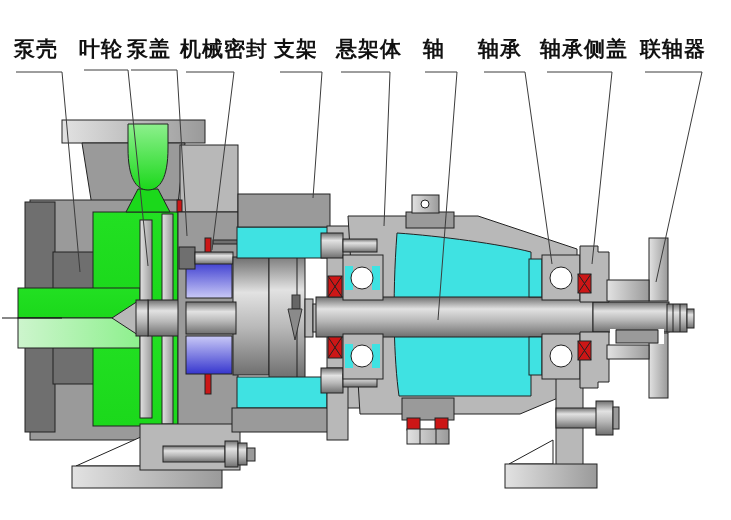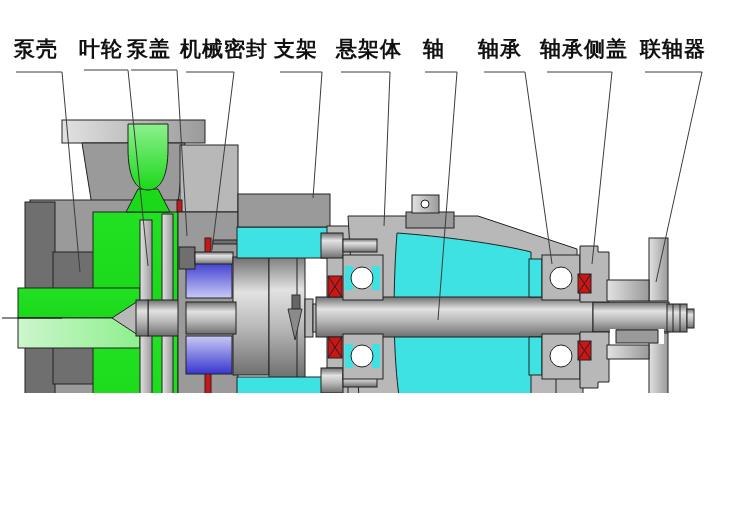--- a/index.html
+++ b/index.html
@@ -1,17 +1,17 @@
 <!DOCTYPE html>
 <html style="--bg: #ffffff; --outline: #222222; --label: #111111; --metal-light: #b8b8b8; --metal-mid: #9a9a9a; --metal-dark: #6f6f6f; --metal-hi: #e2e2e2; --green: #1bd81b; --green-bright: #22e022; --green-pale: #cdf5cd; --green-soft: #8df08d; --cyan: #3fe2e2; --purple-dark: #3636ce; --purple-light: #c9c9f7; --red: #cc1616; --white: #ffffff;"><head>
 <meta charset="utf-8">
 <style>
   html,body{margin:0;padding:0;background:#ffffff;}
   .stage{
-    position:relative;width:731px;height:393px;background:var(--bg,#fff);
+    position:relative;width:731px;height:520px;background:var(--bg,#fff);
     font-family:"Liberation Sans","DejaVu Sans",sans-serif;overflow:hidden;
   }
   svg text.part-label{
     font-family:"Liberation Sans","DejaVu Sans",sans-serif;
     font-size:21px;font-weight:bold;fill:var(--label,#111);letter-spacing:1px;
   }
   svg .leader{fill:none;stroke:#3c3c3c;stroke-width:1;}
   svg .ol{stroke:var(--outline,#222);stroke-width:1;}
 </style>
 </head>

